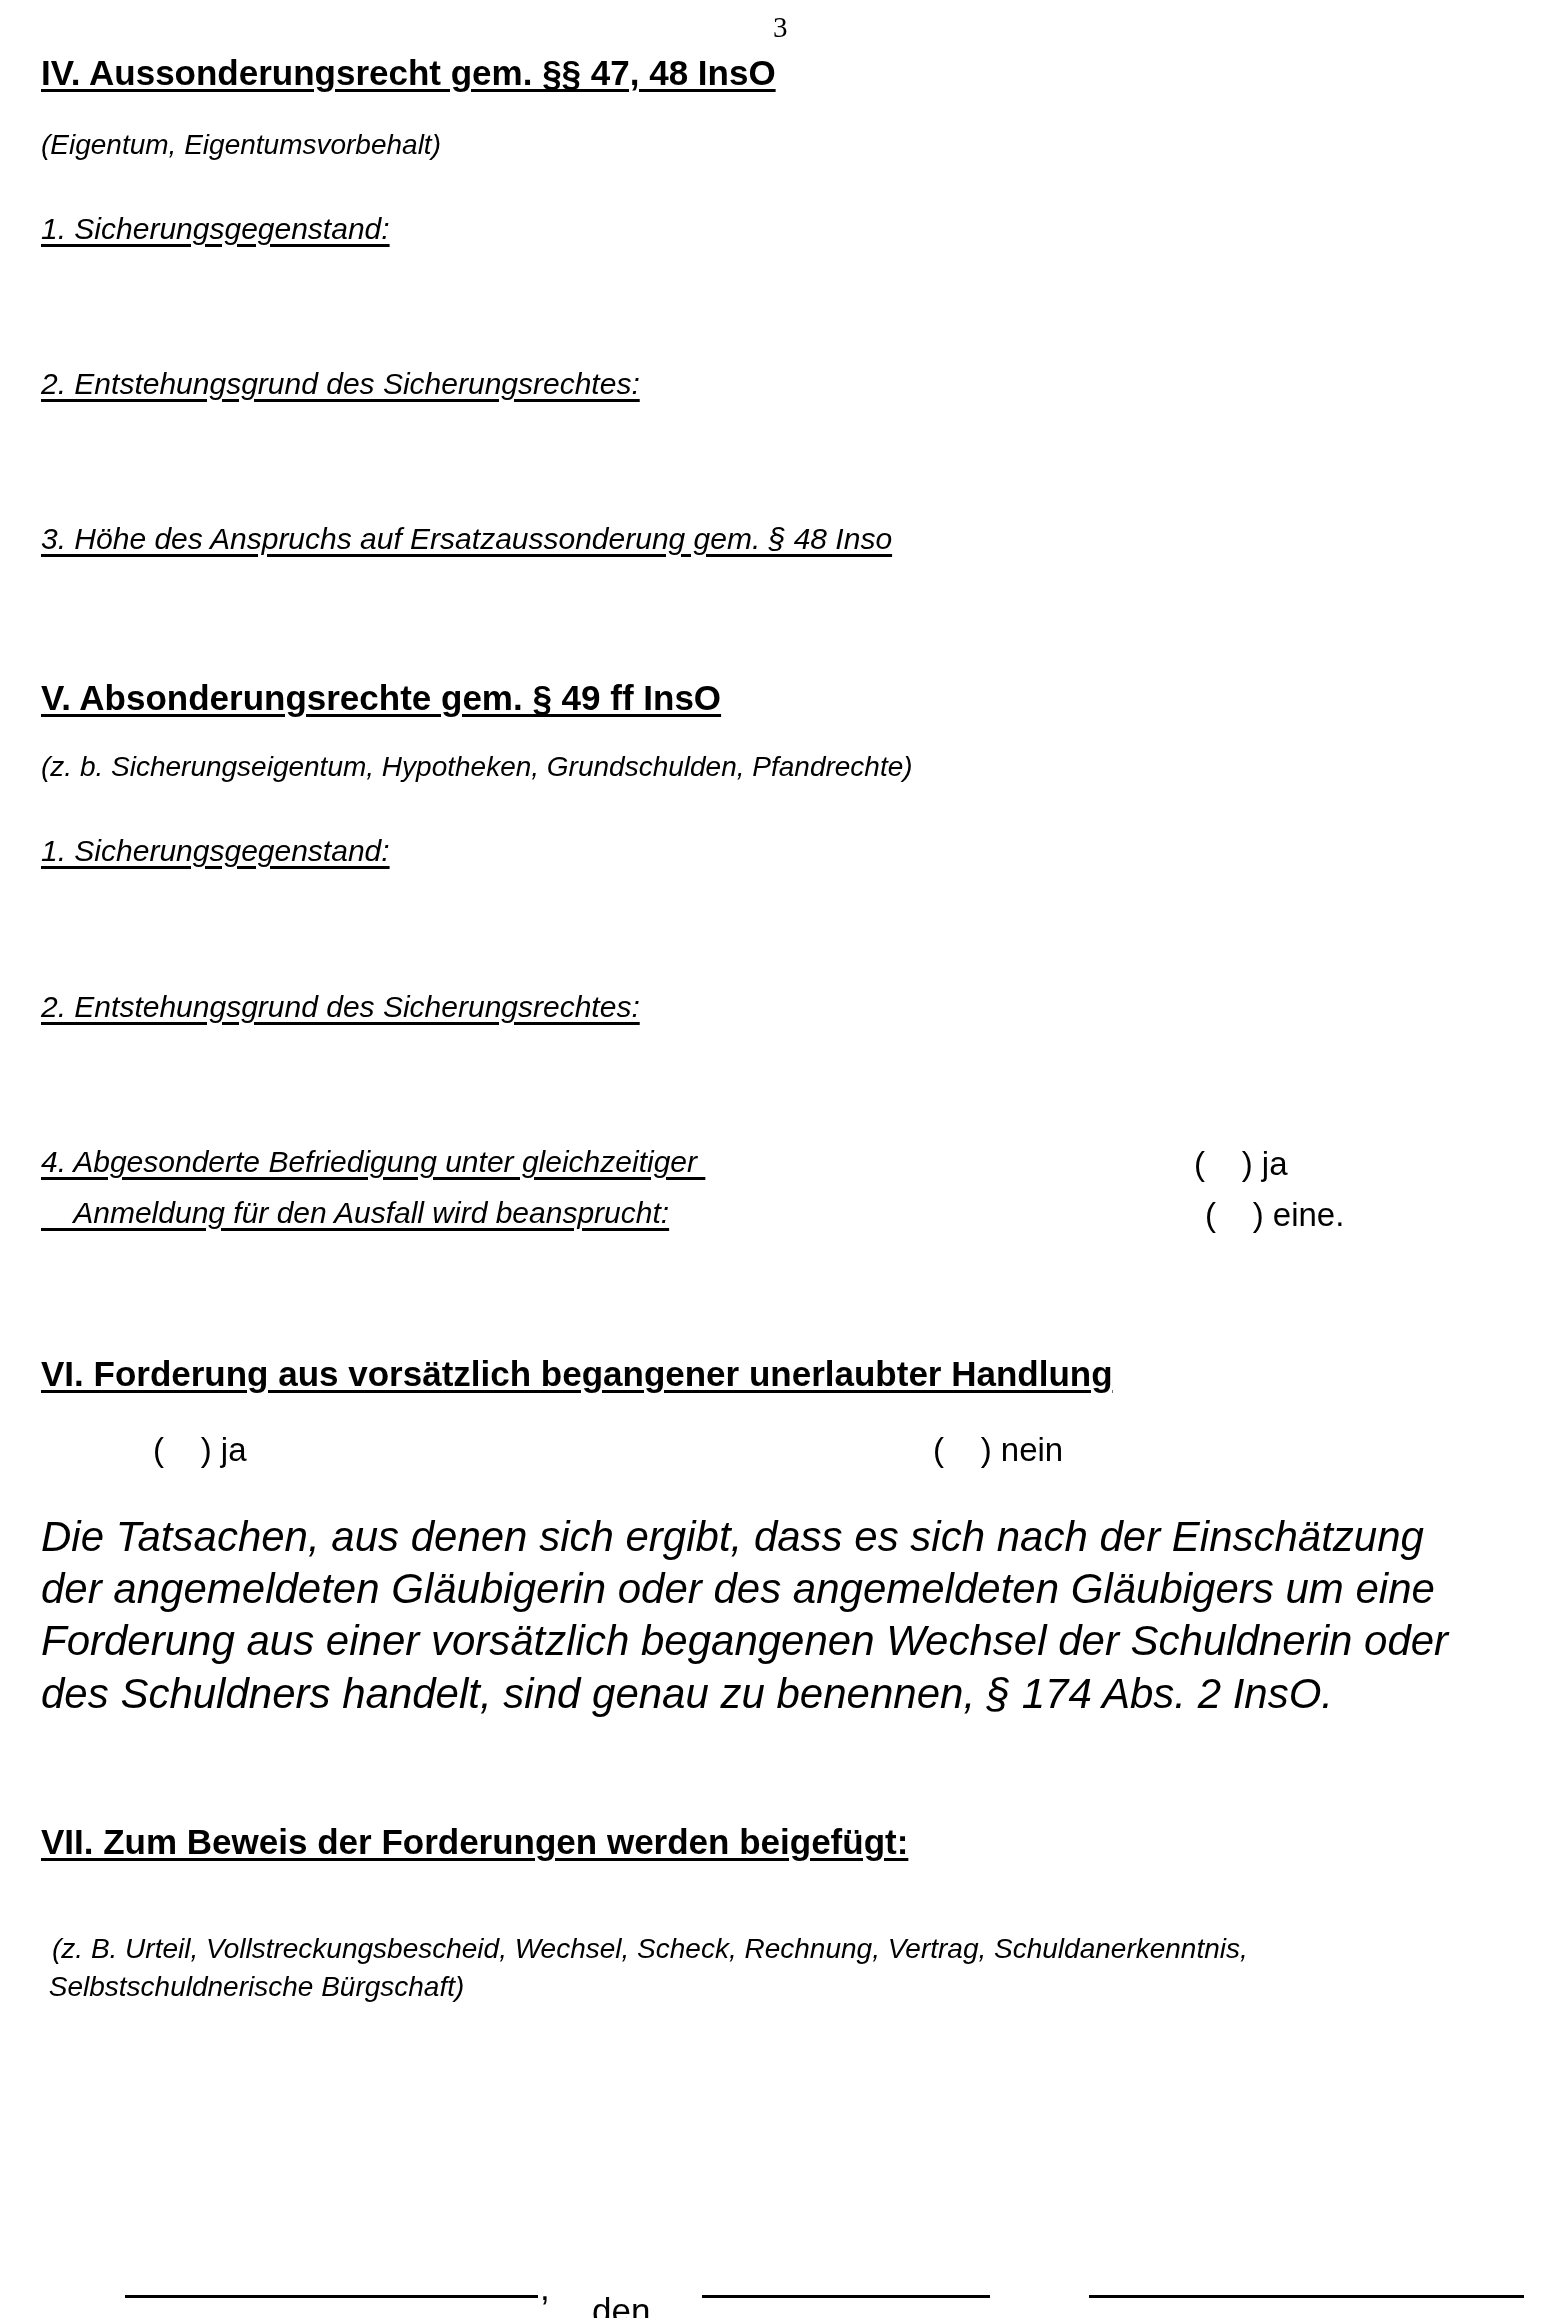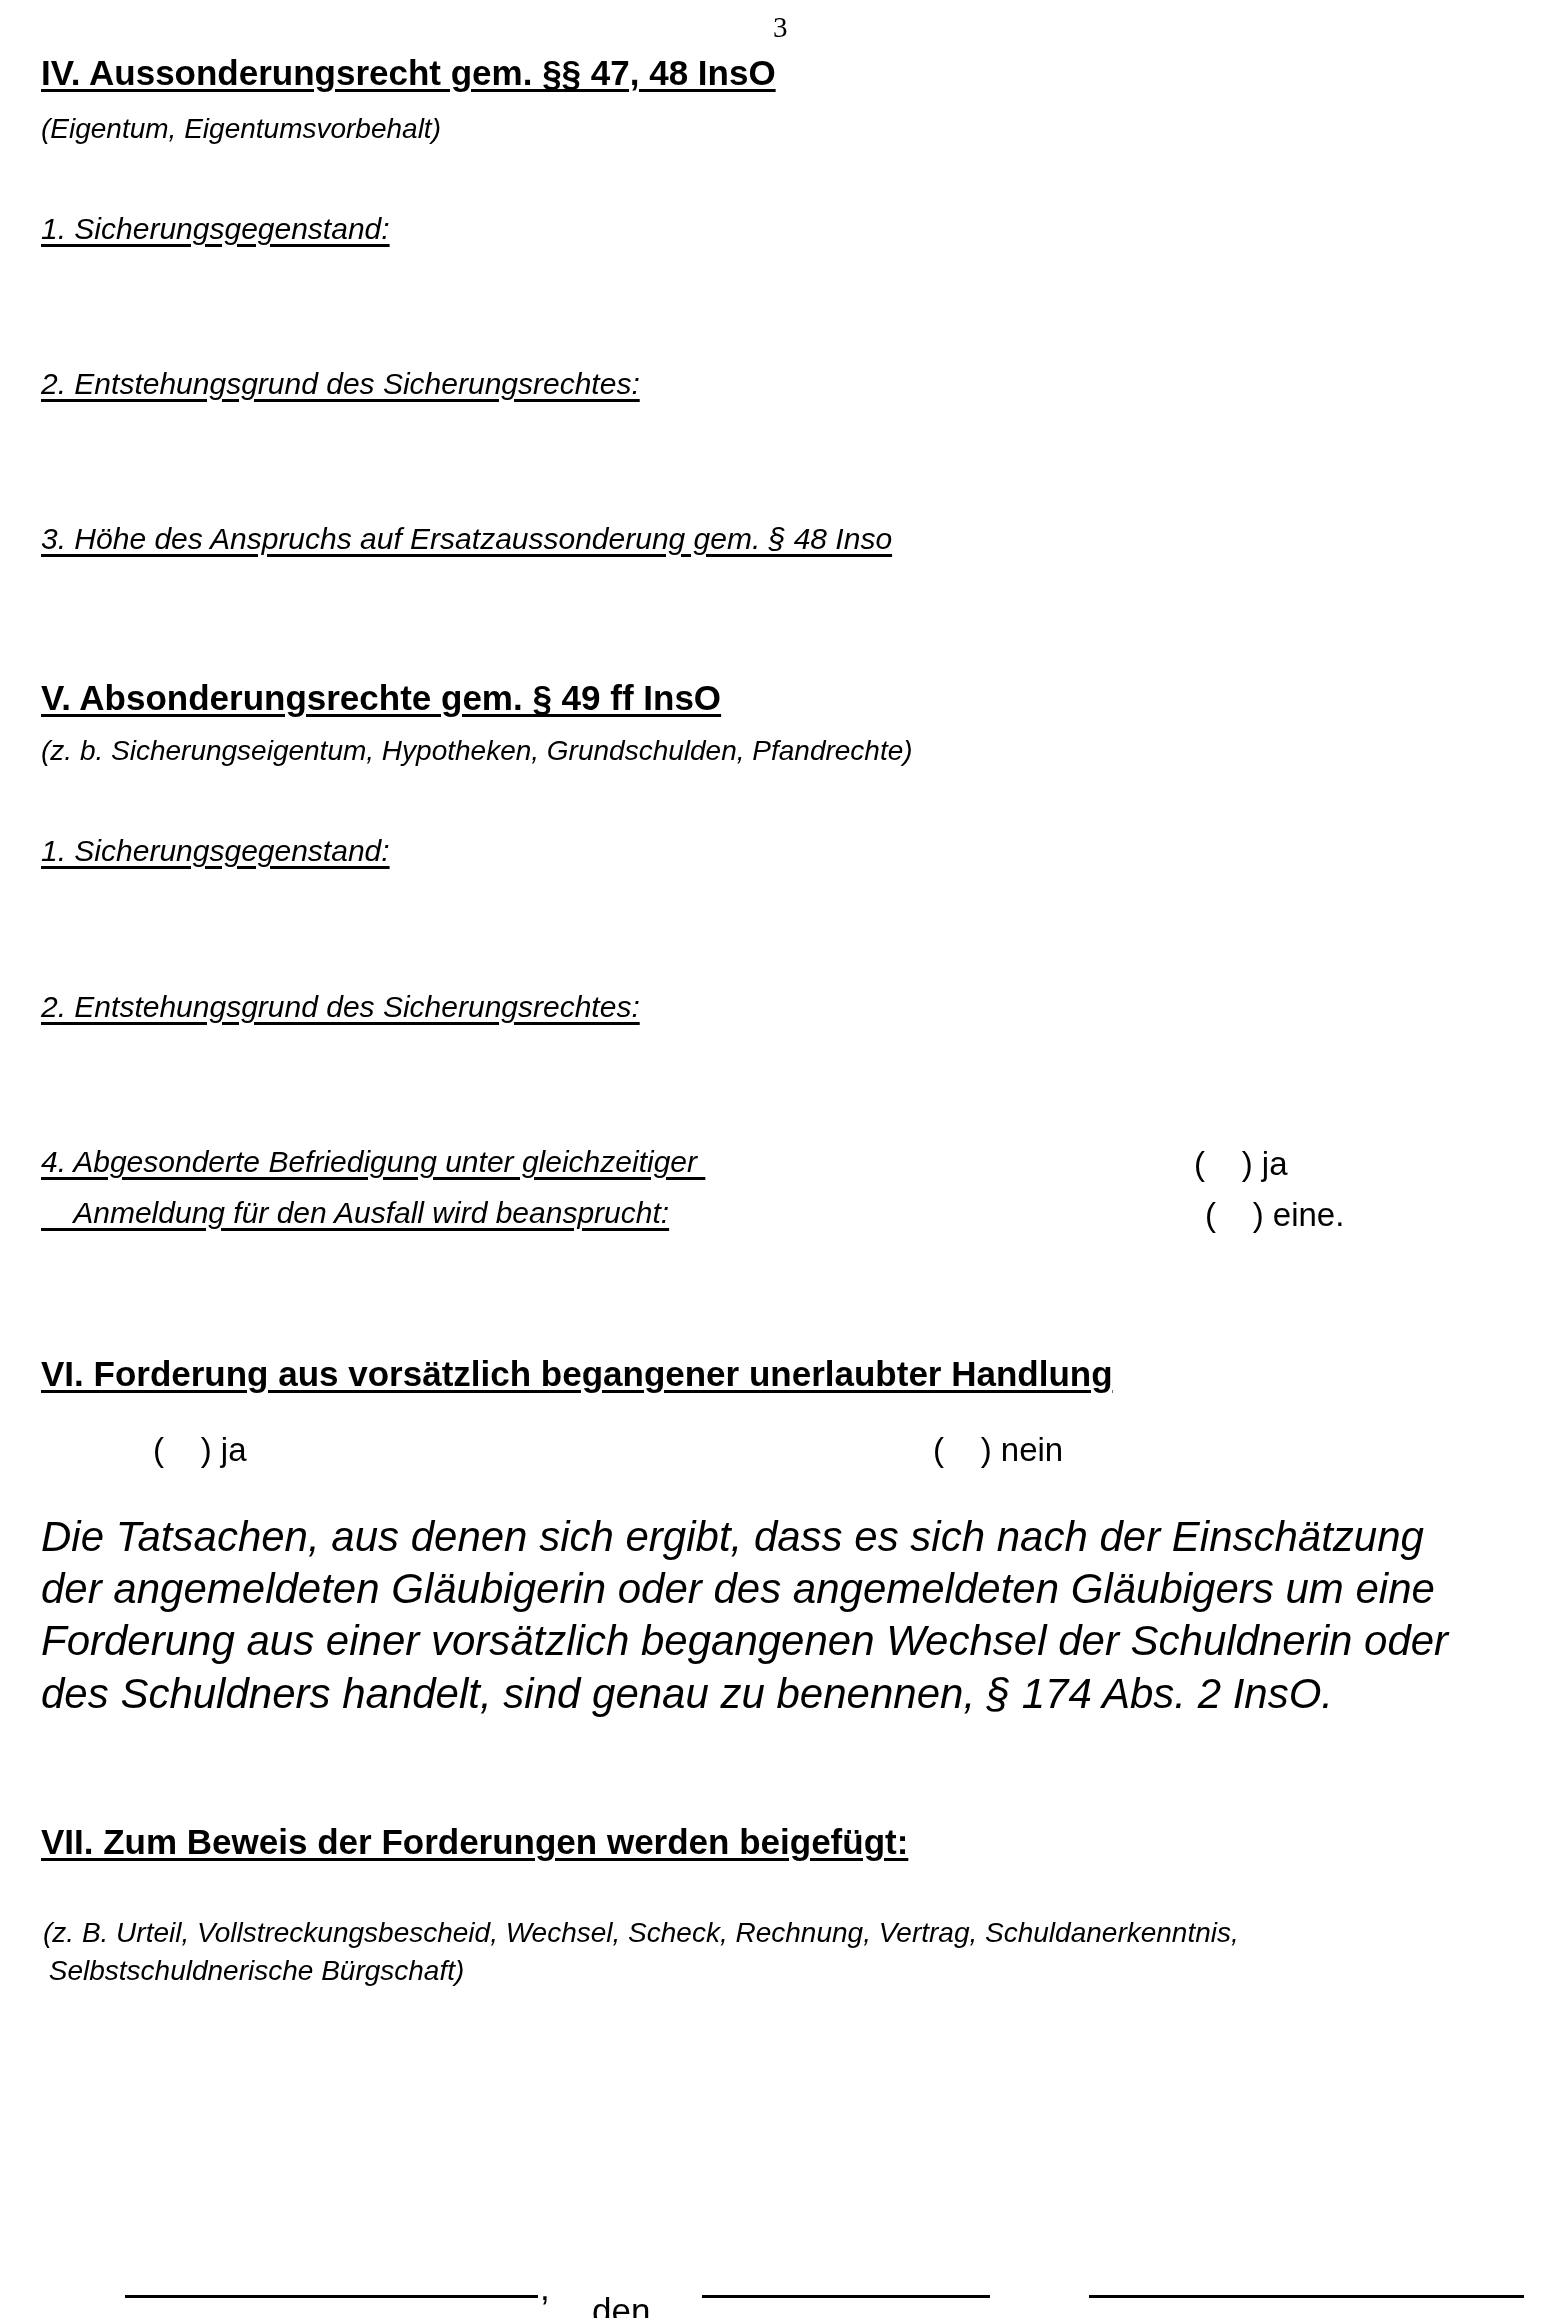--- a/index.html
+++ b/index.html
@@ -1,20 +1,20 @@
 <!DOCTYPE html>
 <html style="font-size:11.6px"><head>
 <meta charset="utf-8">
 <style>
   html, body { margin: 0; padding: 0; background: #ffffff; }
   body { width: 1566px; height: 2319px; position: relative; overflow: hidden; color: #000; font-family: "Liberation Sans", sans-serif; }
   .abs { position: absolute; white-space: nowrap; line-height: 1; }
   .pagenum { font-family: "Liberation Serif", serif; font-size: 29px; left: 773px; top: 13px; }
   .h { font-weight: bold; font-size: 35px; text-decoration: underline; text-decoration-thickness: 2.9px; text-underline-offset: 4.4px; }
-  .sub { font-style: italic; font-size: 28px; }
+  .sub { font-style: italic; font-size: 28px; margin-top: 16px; }
   .item { font-style: italic; font-size: 30px; text-decoration: underline; text-decoration-thickness: 2.9px; text-underline-offset: 5.1px; }
   .opt { font-size: 33px; }
   .para { font-style: italic; font-size: 42px; text-decoration-thickness: 2.9px; text-underline-offset: 5.1px; }
   .sig-line { position: absolute; height: 2.9px; background: #000; }
   .den { font-size: 35px; }
 </style>
 </head>
 <body>
 
 <div>
@@ -37,21 +37,21 @@
 
   <div class="abs h" style="left:41px; top:1356px;">VI. Forderung aus vorsätzlich begangener unerlaubter Handlung</div>
   <div class="abs opt" style="left:153px; top:1433px; white-space:pre;">(    ) ja</div>
   <div class="abs opt" style="left:933px; top:1433px; white-space:pre;">(    ) nein</div>
   <div class="abs para" style="left:41px; top:1516px;">Die Tatsachen, aus denen sich ergibt, dass es sich nach der Einschätzung</div>
   <div class="abs para" style="left:41px; top:1568px;">der angemeldeten Gläubigerin oder des angemeldeten Gläubigers um eine</div>
   <div class="abs para" style="left:41px; top:1620px;">Forderung aus einer vorsätzlich begangenen Wechsel der Schuldnerin oder</div>
   <div class="abs para" style="left:41px; top:1673px;">des Schuldners handelt, sind genau zu benennen, § 174 Abs. 2 InsO.</div>
 
   <div class="abs h" style="left:41px; top:1824px;">VII. Zum Beweis der Forderungen werden beigefügt:</div>
-  <div class="abs sub" style="left:43px; top:1919px; white-space:pre;text-align:right;">(z. B. Urteil, Vollstreckungsbescheid, Wechsel, Scheck, Rechnung, Vertrag, Schuldanerkenntnis,</div>
+  <div class="abs sub" style="left:52px; top:1919px; white-space:pre;text-align:right;">(z. B. Urteil, Vollstreckungsbescheid, Wechsel, Scheck, Rechnung, Vertrag, Schuldanerkenntnis,</div>
   <div class="abs sub" style="left:41px; top:1957px; white-space:pre;"> Selbstschuldnerische Bürgschaft)</div>
 
   <div class="sig-line" style="left:125px; top:2295px; width:413px;"></div>
   <div class="abs den" style="left:540px; top:2270px;">,</div>
   <div class="abs den" style="left:592px; top:2261px;margin-top:32px;">den</div>
   <div class="sig-line" style="left:702px; top:2295px; width:288px;"></div>
   <div class="sig-line" style="left:1089px; top:2295px; width:435px;"></div>
 
 </div>
 

